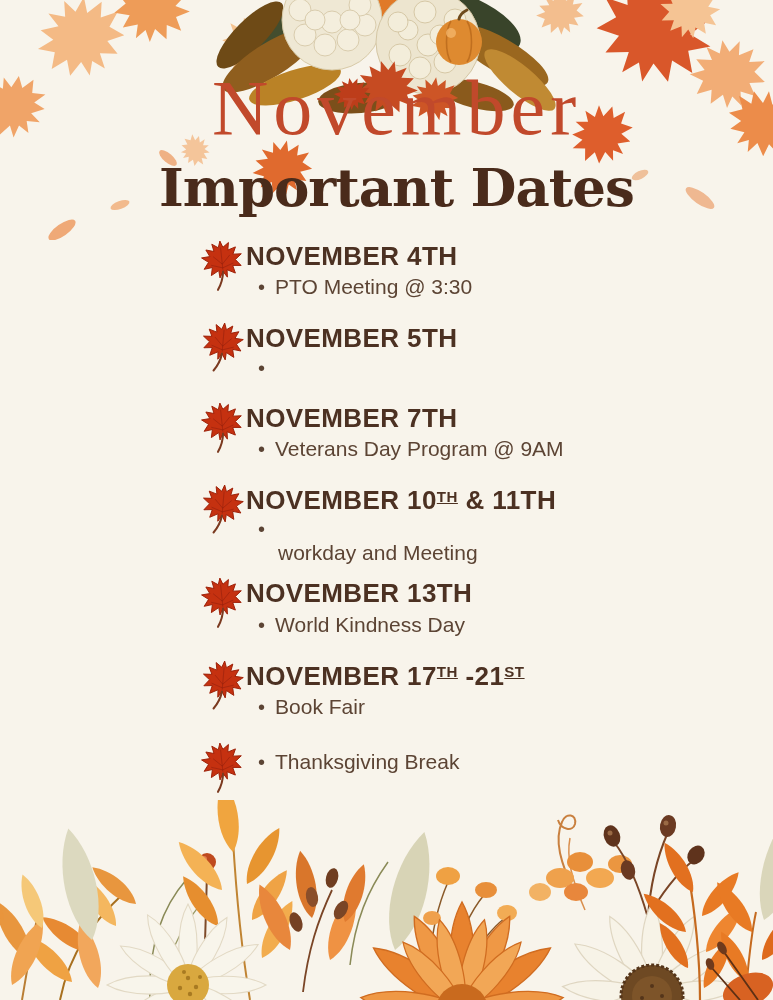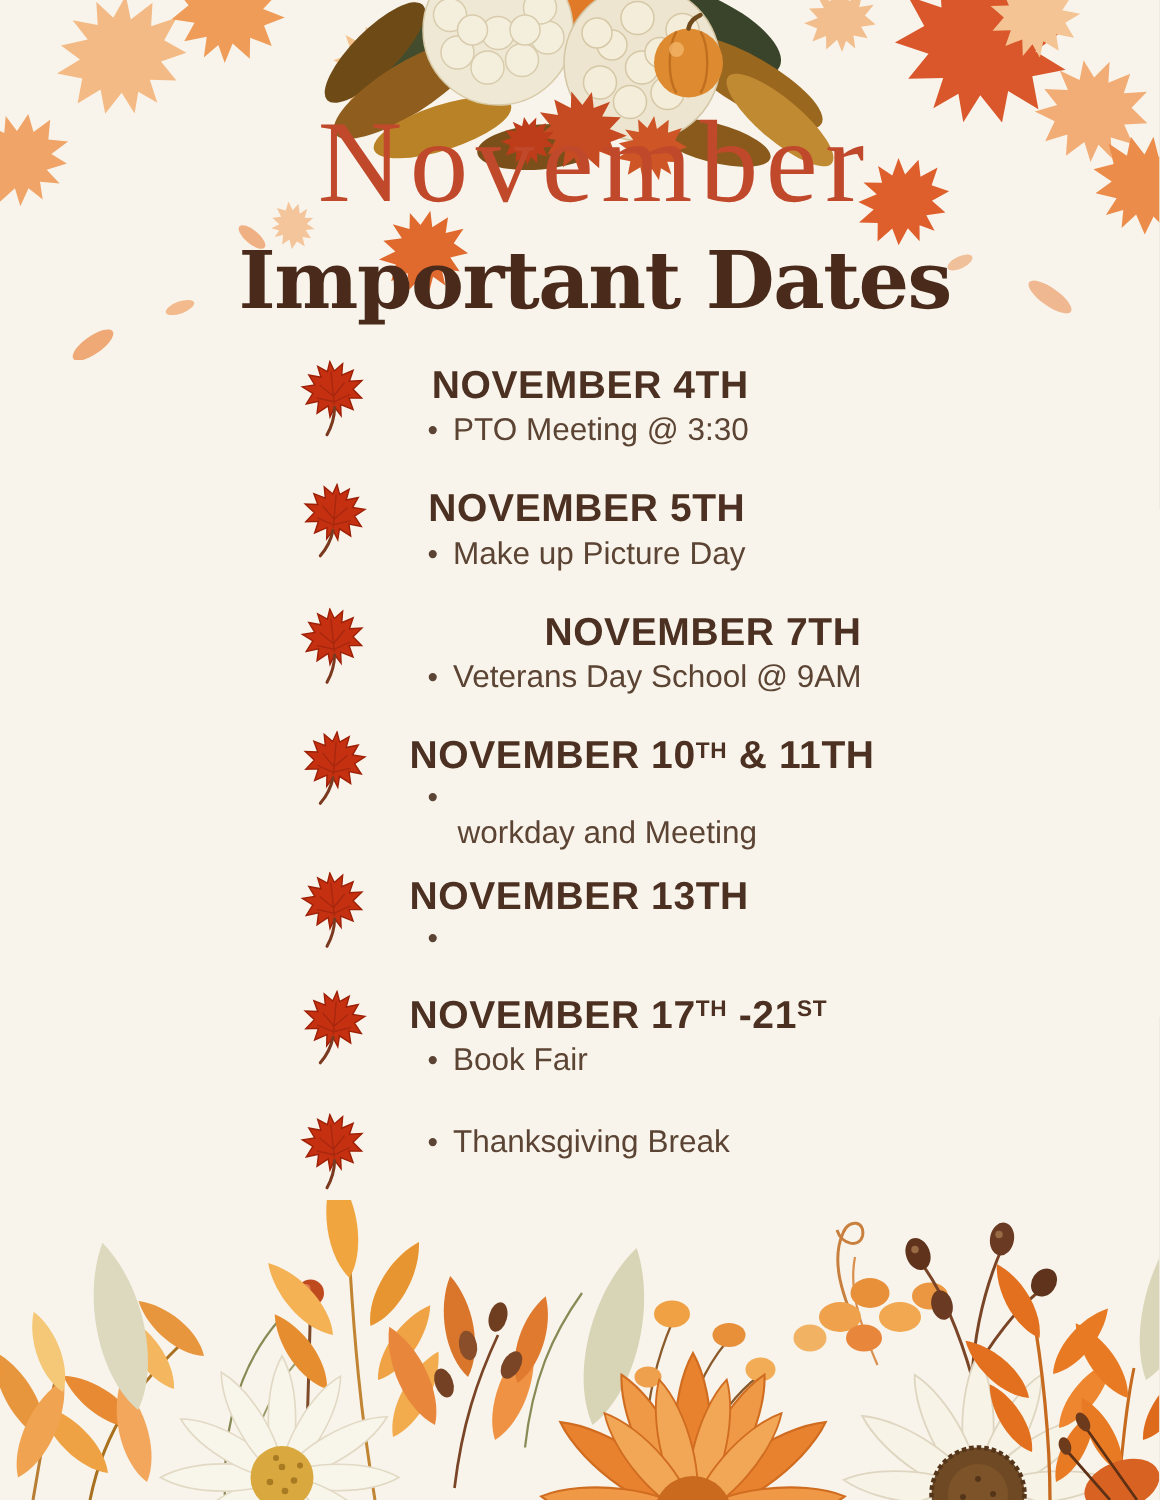--- a/index.html
+++ b/index.html
@@ -17,31 +17,31 @@
     font-size:78px;line-height:1.02;font-weight:400;
     color:var(--title,#C1492B);letter-spacing:5px;
   }
   .subtitle{
     font-family:"DejaVu Serif",serif;font-weight:700;
     font-size:53px;line-height:1.05;margin-top:12px;
     color:var(--subtitle,#4A2B1B);letter-spacing:-1px;
   }
 
   .events{position:absolute;left:200px;top:243px;width:460px;z-index:2;}
-  .event{display:flex;gap:28px;margin-bottom:27px;text-align:right;}
+  .event{display:flex;gap:1px;margin-bottom:27px;}
   .event.tall{margin-bottom:16px;}
   .leaf{flex:0 0 auto;width:45px;height:50px;margin-top:-3px;}
   .leaf svg{transform:rotate(-6deg);}
   .event:nth-child(2n) .leaf svg{transform:rotate(5deg);}
   .event-title{
     font-size:26px;font-weight:bold;color:var(--heading,#4C3122);
     letter-spacing:.4px;line-height:1.05;
   }
   .event-title sup{
-    font-size:58%;position:relative;top:-.5em;vertical-align:baseline;letter-spacing:.5px;
+    font-size:58%;position:relative;top:-.5em;vertical-align:baseline;letter-spacing:.5px;text-decoration:underline;
   }
   .detail{
     display:flex;align-items:baseline;gap:10px;
     font-size:21px;color:var(--body,#5C4434);margin-top:5px;padding-left:12px;
     line-height:1.1;
   }
   .detail.cont{margin-top:2px;padding-left:32px;}
   .dot{font-size:20px;line-height:1;}
 </style>
 </head>
@@ -155,40 +155,39 @@
           <path d="M24 1 L26.5 8 L33 3.5 L31.5 11.5 L40 9 L36.5 16.5 L45.5 17 L38.5 22.5 L44 29.5 L35 28.5 L37 37 L28.5 32.5 L28 40.5 L24 34 L20 40.5 L19.5 32.5 L11 37 L13 28.5 L4 29.5 L9.5 22.5 L2.5 17 L11.5 16.5 L8 9 L16.5 11.5 L15 3.5 L21.5 8 Z" fill="#C53110" stroke="#9C1F06" stroke-width="1"></path>
           <path d="M24 8 L24 32 M24 26 L15 17 M24 26 L33 17 M24 30 L12 26 M24 30 L36 26" stroke="#8E1F0E" stroke-width="1" opacity="0.55" fill="none"></path>
           <path d="M24 34 C23 42 20.5 47.5 16.5 53" stroke="#7B3A20" stroke-width="2.2" fill="none" stroke-linecap="round"></path>
         </svg>
       </span>
       <div class="event-body">
         <div class="event-title"><span>NOVEMBER 5TH</span></div>
         <div class="event-details">
             <div class="detail">
               <span class="dot">•</span>
-              <span>Make up Picture Day</span>
             </div>
           </div>
       </div>
     </div>
 
     <div class="event">
       <span class="leaf">
         <svg width="45" height="52" viewBox="0 0 48 56" aria-hidden="true">
           <path d="M24 1 L26.5 8 L33 3.5 L31.5 11.5 L40 9 L36.5 16.5 L45.5 17 L38.5 22.5 L44 29.5 L35 28.5 L37 37 L28.5 32.5 L28 40.5 L24 34 L20 40.5 L19.5 32.5 L11 37 L13 28.5 L4 29.5 L9.5 22.5 L2.5 17 L11.5 16.5 L8 9 L16.5 11.5 L15 3.5 L21.5 8 Z" fill="#C53110" stroke="#9C1F06" stroke-width="1"></path>
           <path d="M24 8 L24 32 M24 26 L15 17 M24 26 L33 17 M24 30 L12 26 M24 30 L36 26" stroke="#8E1F0E" stroke-width="1" opacity="0.55" fill="none"></path>
           <path d="M24 34 C23 42 20.5 47.5 16.5 53" stroke="#7B3A20" stroke-width="2.2" fill="none" stroke-linecap="round"></path>
         </svg>
       </span>
       <div class="event-body">
         <div class="event-title"><span>NOVEMBER 7TH</span></div>
         <div class="event-details">
             <div class="detail">
               <span class="dot">•</span>
-              <span>Veterans Day School @ 9AM</span>
+              <span>Veterans Day Program @ 9AM</span>
             </div>
           </div>
       </div>
     </div>
 
     <div class="event tall">
       <span class="leaf">
         <svg width="45" height="52" viewBox="0 0 48 56" aria-hidden="true">
           <path d="M24 1 L26.5 8 L33 3.5 L31.5 11.5 L40 9 L36.5 16.5 L45.5 17 L38.5 22.5 L44 29.5 L35 28.5 L37 37 L28.5 32.5 L28 40.5 L24 34 L20 40.5 L19.5 32.5 L11 37 L13 28.5 L4 29.5 L9.5 22.5 L2.5 17 L11.5 16.5 L8 9 L16.5 11.5 L15 3.5 L21.5 8 Z" fill="#C53110" stroke="#9C1F06" stroke-width="1"></path>
           <path d="M24 8 L24 32 M24 26 L15 17 M24 26 L33 17 M24 30 L12 26 M24 30 L36 26" stroke="#8E1F0E" stroke-width="1" opacity="0.55" fill="none"></path>
@@ -214,20 +213,21 @@
           <path d="M24 1 L26.5 8 L33 3.5 L31.5 11.5 L40 9 L36.5 16.5 L45.5 17 L38.5 22.5 L44 29.5 L35 28.5 L37 37 L28.5 32.5 L28 40.5 L24 34 L20 40.5 L19.5 32.5 L11 37 L13 28.5 L4 29.5 L9.5 22.5 L2.5 17 L11.5 16.5 L8 9 L16.5 11.5 L15 3.5 L21.5 8 Z" fill="#C53110" stroke="#9C1F06" stroke-width="1"></path>
           <path d="M24 8 L24 32 M24 26 L15 17 M24 26 L33 17 M24 30 L12 26 M24 30 L36 26" stroke="#8E1F0E" stroke-width="1" opacity="0.55" fill="none"></path>
           <path d="M24 34 C23 42 20.5 47.5 16.5 53" stroke="#7B3A20" stroke-width="2.2" fill="none" stroke-linecap="round"></path>
         </svg>
       </span>
       <div class="event-body">
         <div class="event-title"><span>NOVEMBER 13TH</span></div>
         <div class="event-details">
             <div class="detail">
               <span class="dot">•</span>
+              <span>World Kindness Day</span>
             </div>
           </div>
       </div>
     </div>
 
     <div class="event">
       <span class="leaf">
         <svg width="45" height="52" viewBox="0 0 48 56" aria-hidden="true">
           <path d="M24 1 L26.5 8 L33 3.5 L31.5 11.5 L40 9 L36.5 16.5 L45.5 17 L38.5 22.5 L44 29.5 L35 28.5 L37 37 L28.5 32.5 L28 40.5 L24 34 L20 40.5 L19.5 32.5 L11 37 L13 28.5 L4 29.5 L9.5 22.5 L2.5 17 L11.5 16.5 L8 9 L16.5 11.5 L15 3.5 L21.5 8 Z" fill="#C53110" stroke="#9C1F06" stroke-width="1"></path>
           <path d="M24 8 L24 32 M24 26 L15 17 M24 26 L33 17 M24 30 L12 26 M24 30 L36 26" stroke="#8E1F0E" stroke-width="1" opacity="0.55" fill="none"></path>

